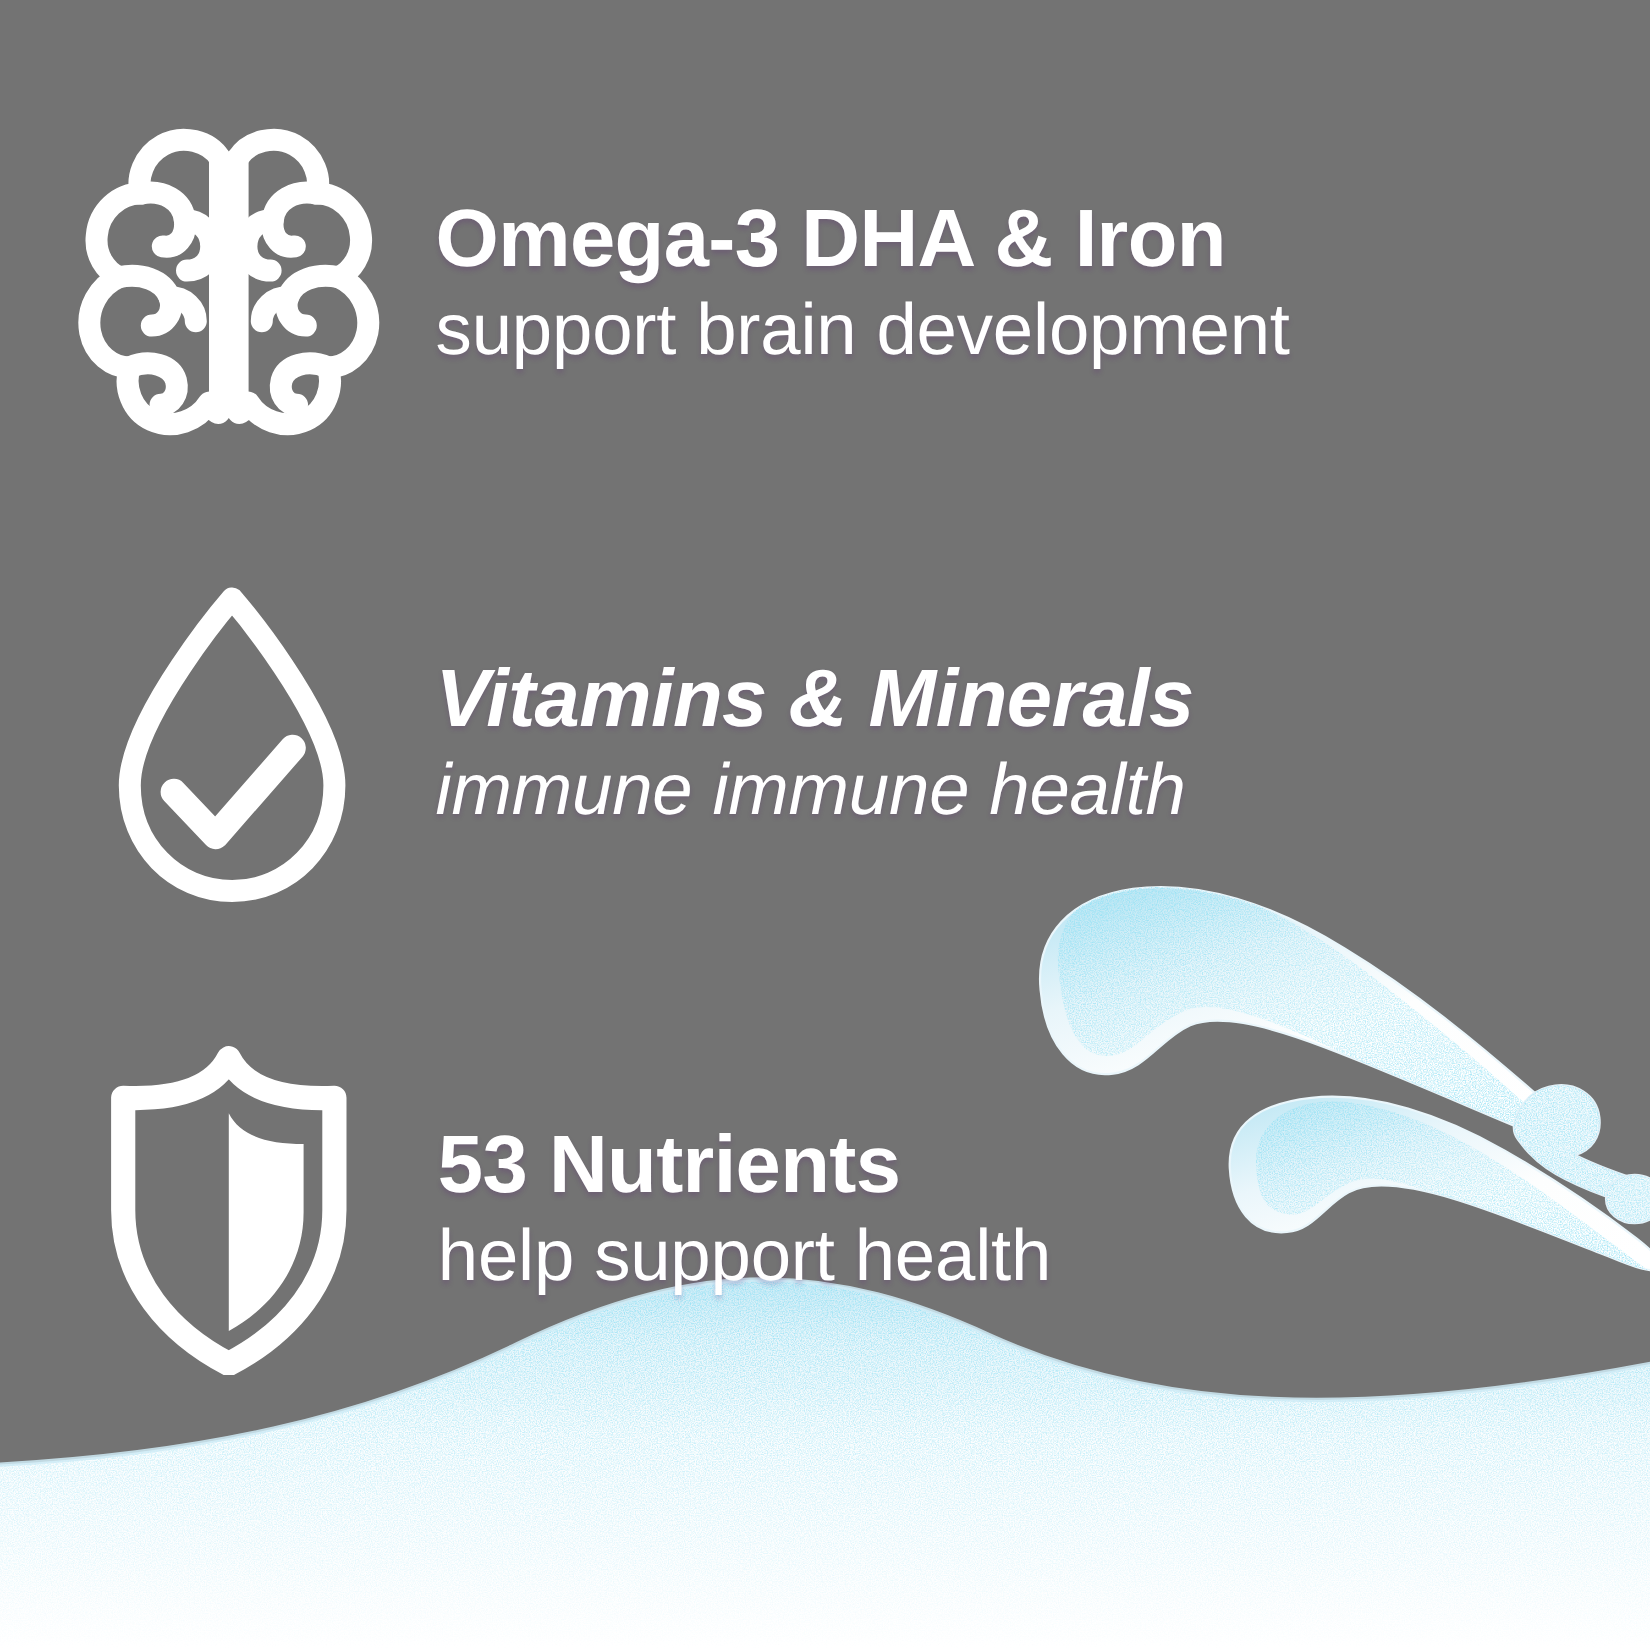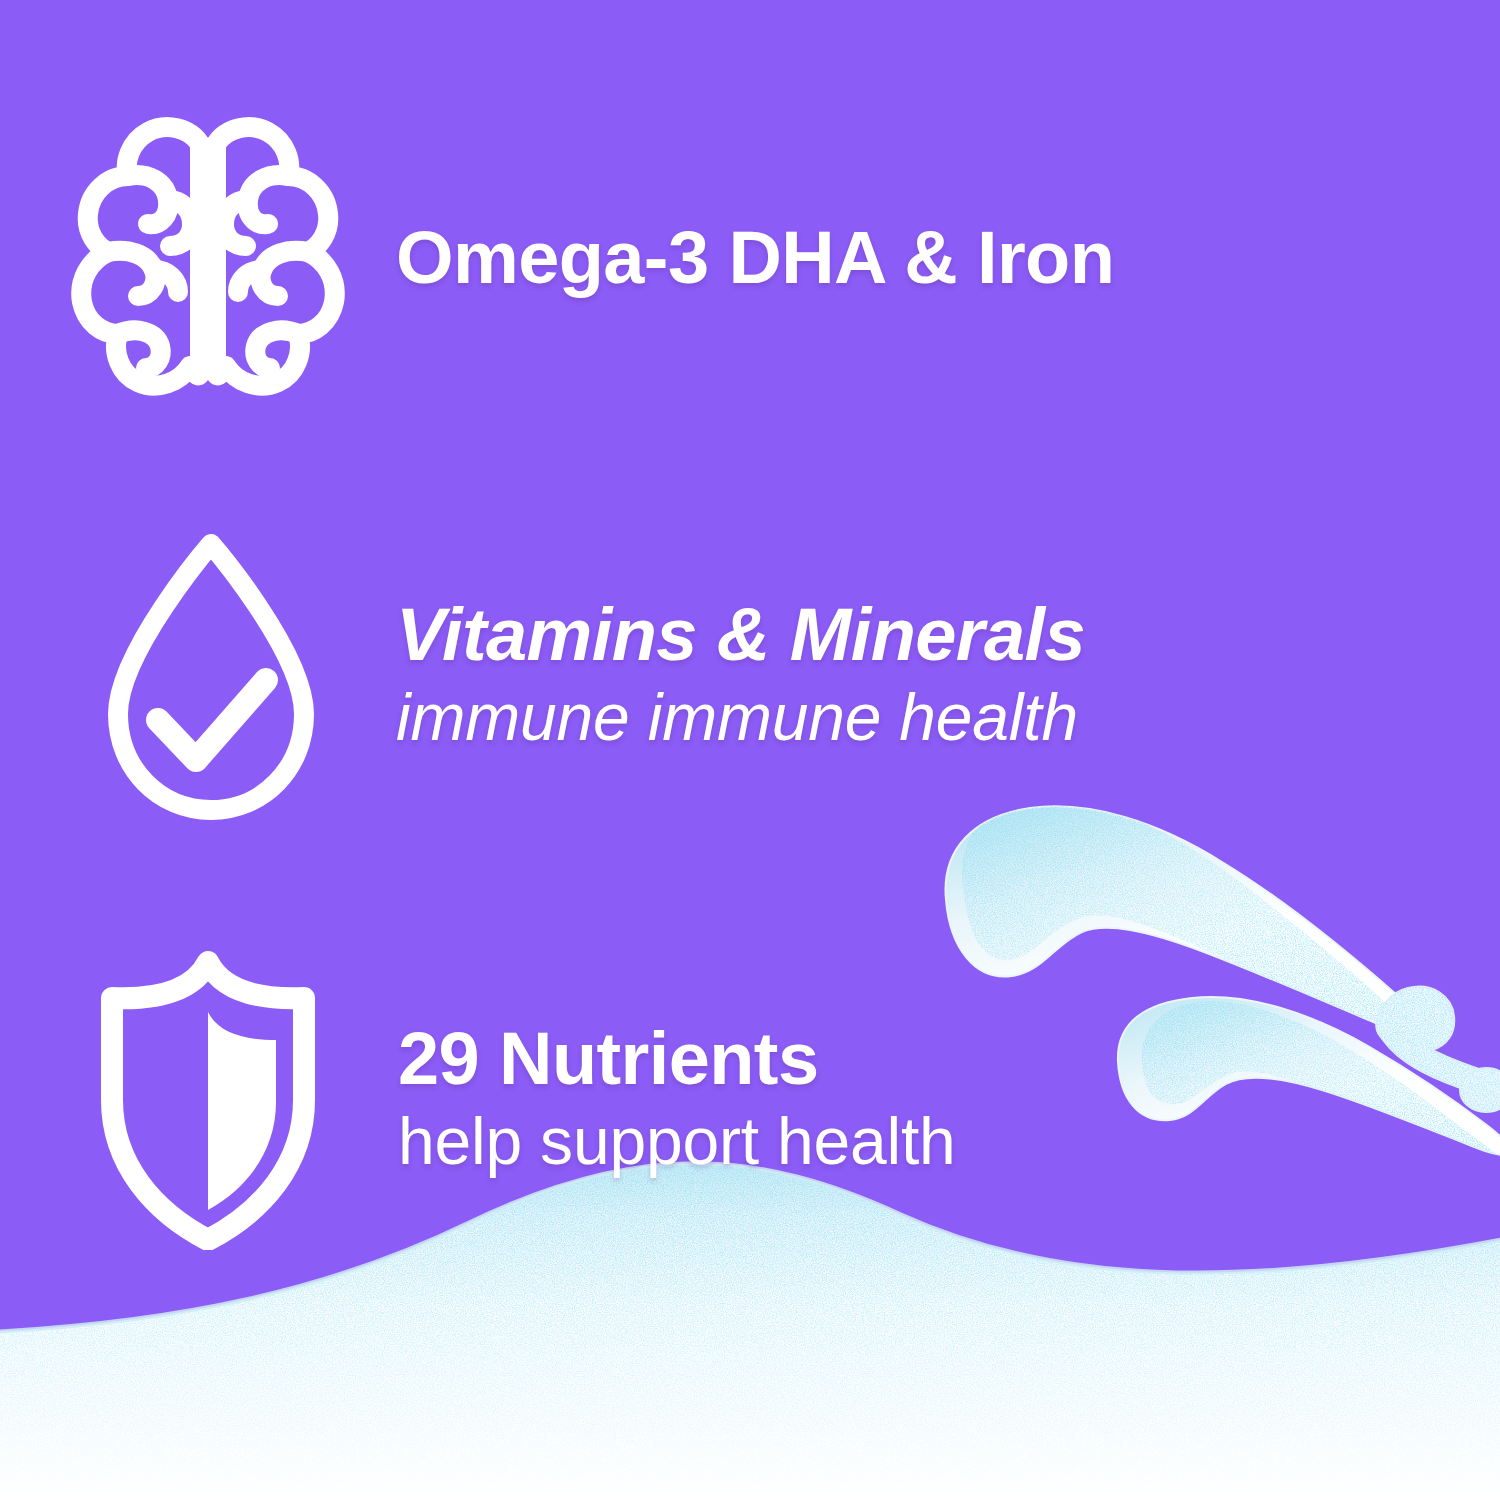--- a/index.html
+++ b/index.html
@@ -5,21 +5,21 @@
   html, body {
     margin: 0;
     padding: 0;
     background: #ffffff;
   }
   #stage {
     position: relative;
     width: 1500px;
     height: 1500px;
     overflow: hidden;
-    background: #8b5cf6;
+    background: #737373;
     font-family: "Liberation Sans", sans-serif;
   }
 
   
   #bg-art {
     position: absolute;
     inset: 0;
     width: 1500px;
     height: 1500px;
     pointer-events: none;
@@ -272,20 +272,21 @@
 
         <path d="M 226,66 C 206,62 188,72 186,90 C 184,106 194,116 206,114"></path>
         <path d="M 246,142 C 226,138 206,144 200,160 C 195,174 204,186 216,186"></path>
         <path d="M 236,224 C 218,216 198,222 194,236 C 191,248 198,258 208,258"></path>
         <path d="M 186,90 C 172,90 162,100 162,114 C 162,128 172,136 184,136"></path>
         <path d="M 200,160 C 186,160 176,170 176,182"></path>
       </g>
     </svg>
     <div class="feature-text">
       <div class="feature-title">Omega-3 DHA &amp; Iron</div>
+      <div class="feature-sub">support brain development</div>
     </div>
   </div>
 
   <div class="feature-row" id="feature-row-1">
     <svg class="feature-icon" viewBox="0 0 226 296">
       <path d="M 113,16
                C 113,16 206,124 206,186
                C 206,240 165,282 113,282
                C 61,282 20,240 20,186
                C 20,124 113,16 113,16 Z" fill="none" stroke="#ffffff" stroke-width="20" stroke-linejoin="round" stroke-linecap="round"></path>
@@ -308,18 +309,18 @@
                L 214,48
                C 166,50 132,40 118,12 Z" fill="none" stroke="#ffffff" stroke-width="22" stroke-linejoin="round"></path>
 
       <path d="M 118,62
                C 128,82 152,90 186,90
                L 186,152
                C 186,200 158,238 118,260
                Z" fill="#ffffff"></path>
     </svg>
     <div class="feature-text">
-      <div class="feature-title">29 Nutrients</div>
+      <div class="feature-title">53 Nutrients</div>
       <div class="feature-sub">help support health</div>
     </div>
   </div>
 
 </div>
 
 </body></html>

